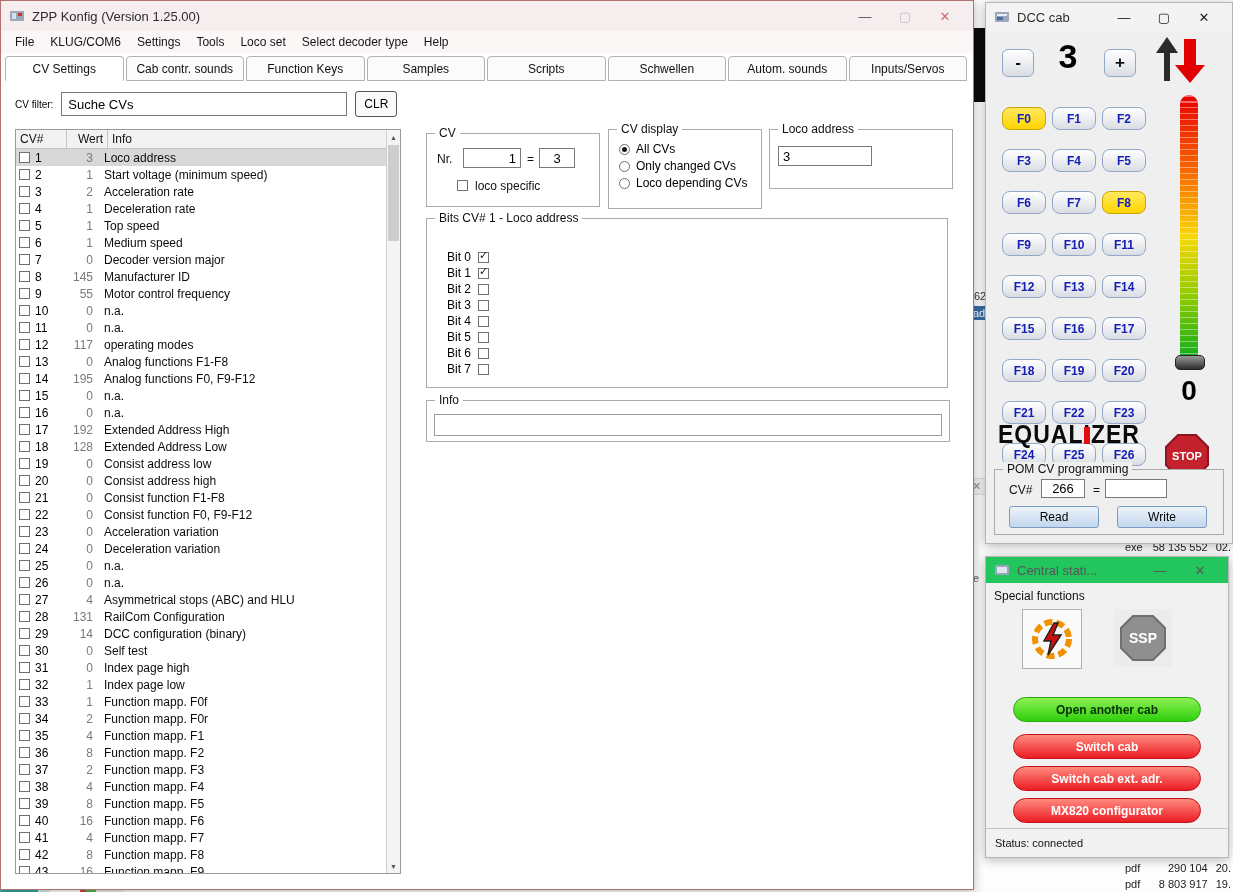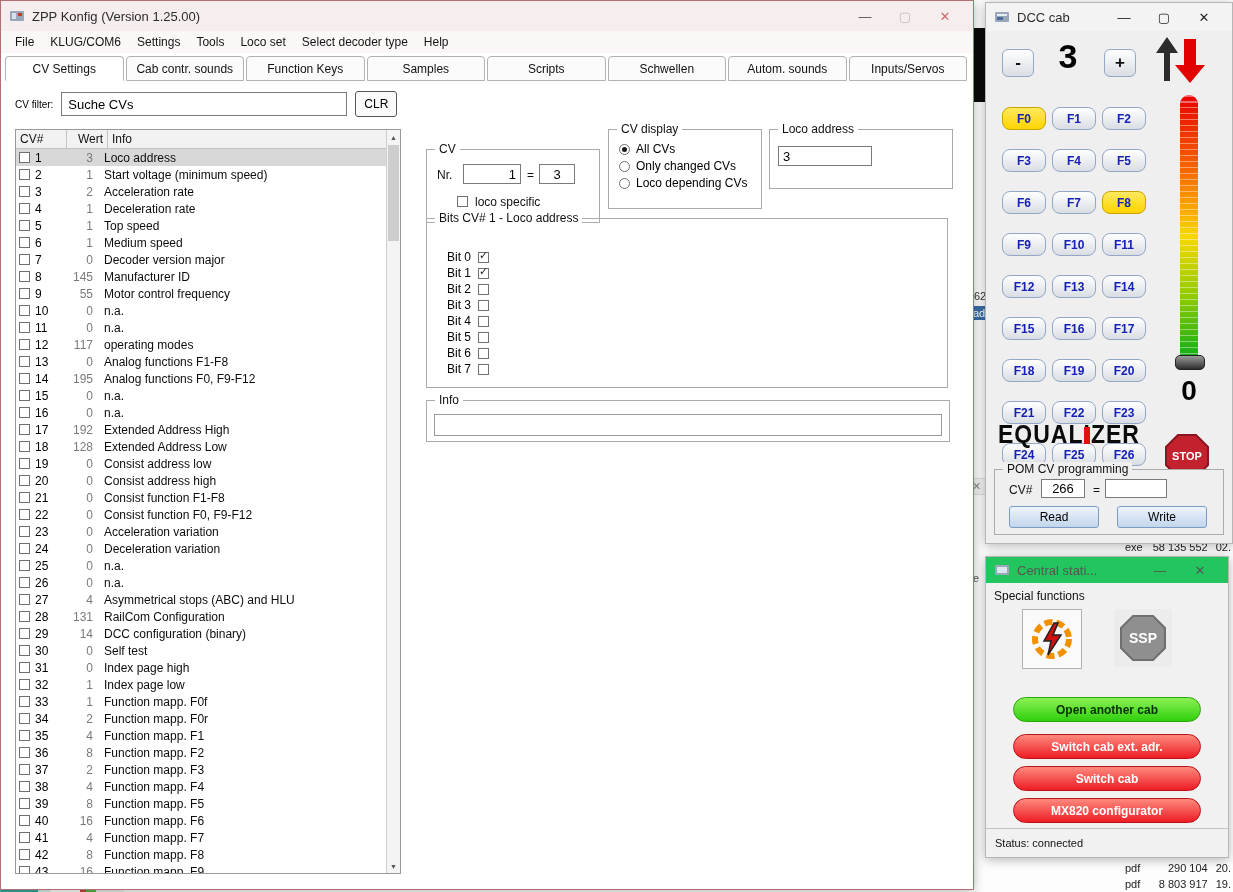--- a/index.html
+++ b/index.html
@@ -69,21 +69,21 @@
   .cb.checked::after{content:"\2713";position:absolute;left:0px;top:-4px;font-size:11px;font-weight:bold;color:#1a1a1a;}
   .radio{width:11px;height:11px;min-width:11px;border:1px solid #707070;border-radius:50%;background:#fff;display:inline-block;position:relative;box-sizing:border-box;}
   .radio.selected::after{content:"";position:absolute;left:2px;top:2px;width:5px;height:5px;border-radius:50%;background:#1a1a1a;}
 
   
   .gb{position:absolute;border:1px solid #ababab;}
   .gb-title{position:absolute;top:-8px;left:8px;background:#fff;padding:0 4px;font-size:12px;color:#101010;white-space:nowrap;}
   .gb .lbl{position:absolute;font-size:12px;color:#101010;}
   .inp{position:absolute;border:1px solid #7a7a7a;font-size:13px;padding:0 4px;background:#fff;
        font-family:"Liberation Sans",sans-serif;box-sizing:border-box;}
-  .gb-cv{left:425px;top:148px;width:172px;height:72px;}
+  .gb-cv{left:425px;top:132px;width:172px;height:72px;}
   .nr-lbl{left:10px;top:18px;}
   .nr-inp{left:36px;top:14px;width:58px;height:20px;text-align:right;}
   .eq-lbl{left:100px;top:18px;}
   .val-inp{left:112px;top:14px;width:36px;height:20px;text-align:center;}
   .ls-cb{position:absolute;left:30px;top:46px;}
   .ls-lbl{left:48px;top:45px;}
   .gb-disp{left:607px;top:128px;width:152px;height:78px;}
   .radio-row{position:absolute;left:10px;display:flex;gap:6px;align-items:center;font-size:12px;white-space:nowrap;}
   .rr0{top:12px;}.rr1{top:29px;}.rr2{top:46px;}
   .gb-loco{left:768px;top:128px;width:182px;height:58px;}
@@ -762,22 +762,22 @@
     </div>
     <div class="cicon icon2">
       <svg width="50" height="50" viewBox="0 0 50 50">
         <polygon points="15,3 35,3 47,15 47,35 35,47 15,47 3,35 3,15" fill="#8f8f8f" stroke="#6f6f6f" stroke-width="2"></polygon>
         <text x="25" y="30" text-anchor="middle" font-size="14" font-weight="bold" fill="#ffffff" font-family="Liberation Sans, sans-serif" id="ssp-text">SSP</text>
       </svg>
     </div>
 
     <div class="central-buttons">
         <div class="cbtn green">Open another cab</div>
+        <div class="cbtn red">Switch cab</div>
         <div class="cbtn red">Switch cab ext. adr.</div>
-        <div class="cbtn red">Switch cab</div>
         <div class="cbtn red">MX820 configurator</div>
       </div>
 
     <div class="status-bar">
       <span>Status: connected</span>
     </div>
   </div>
 </div>
 
 </body></html>

